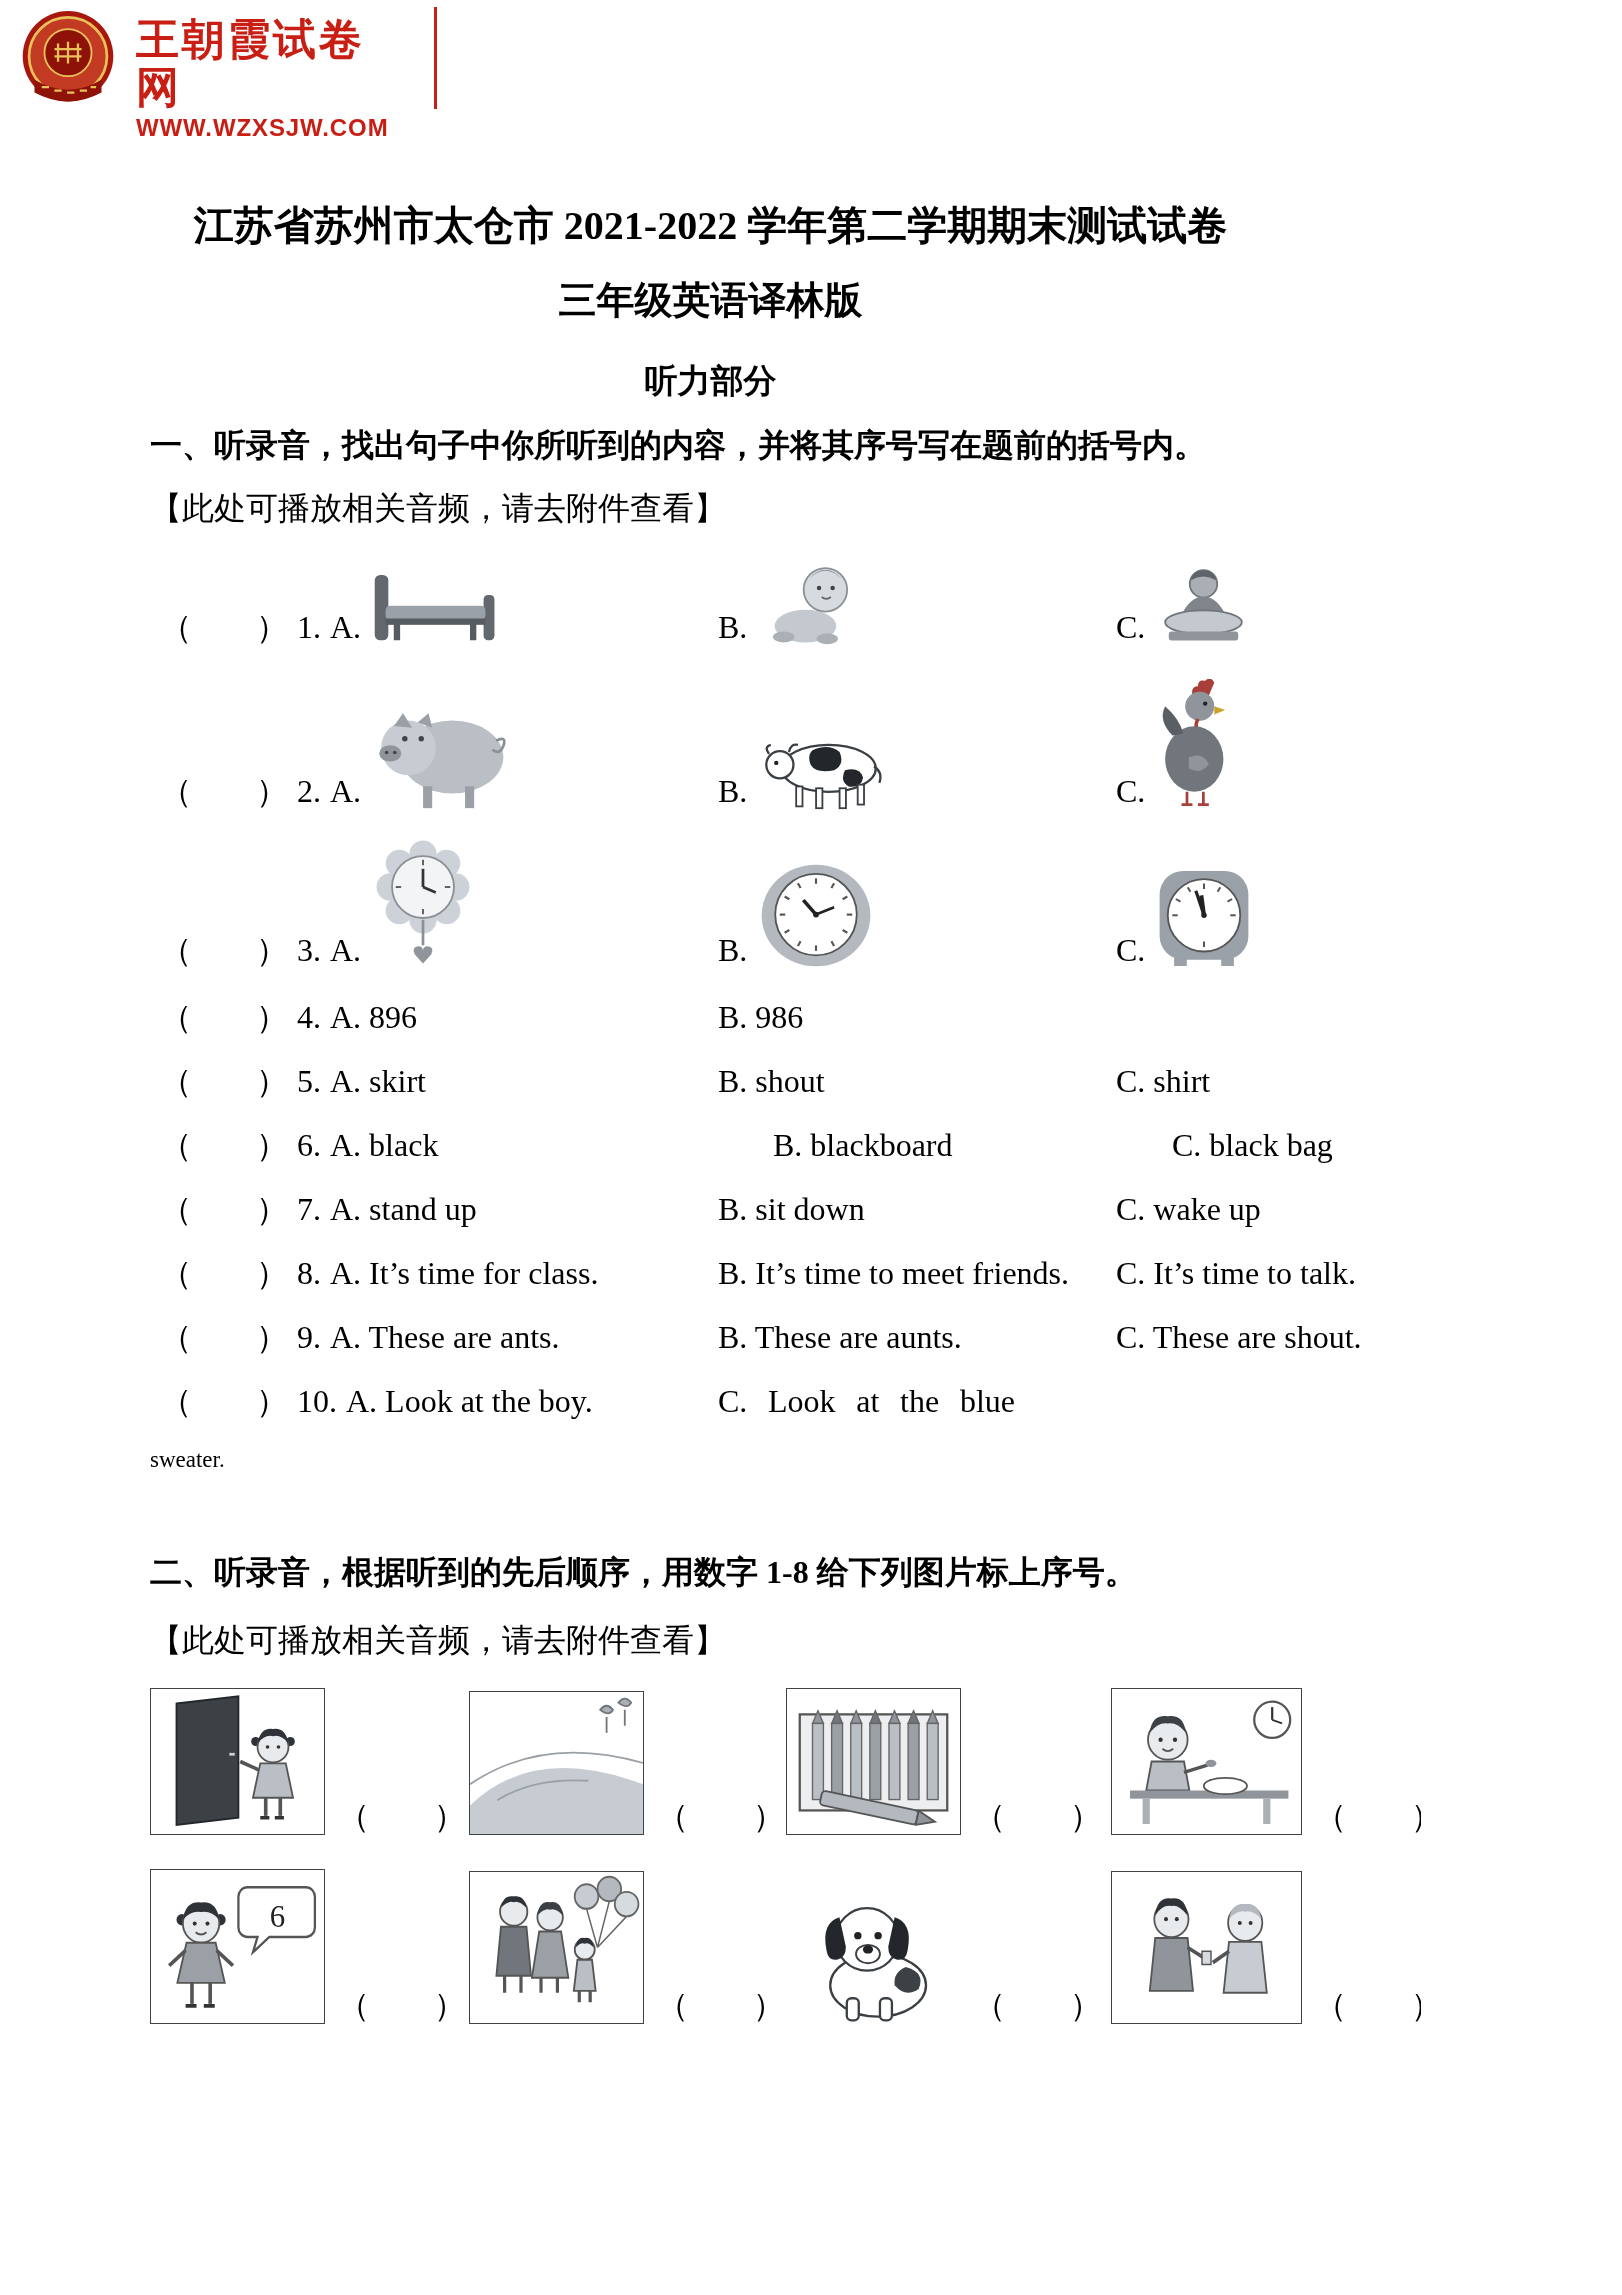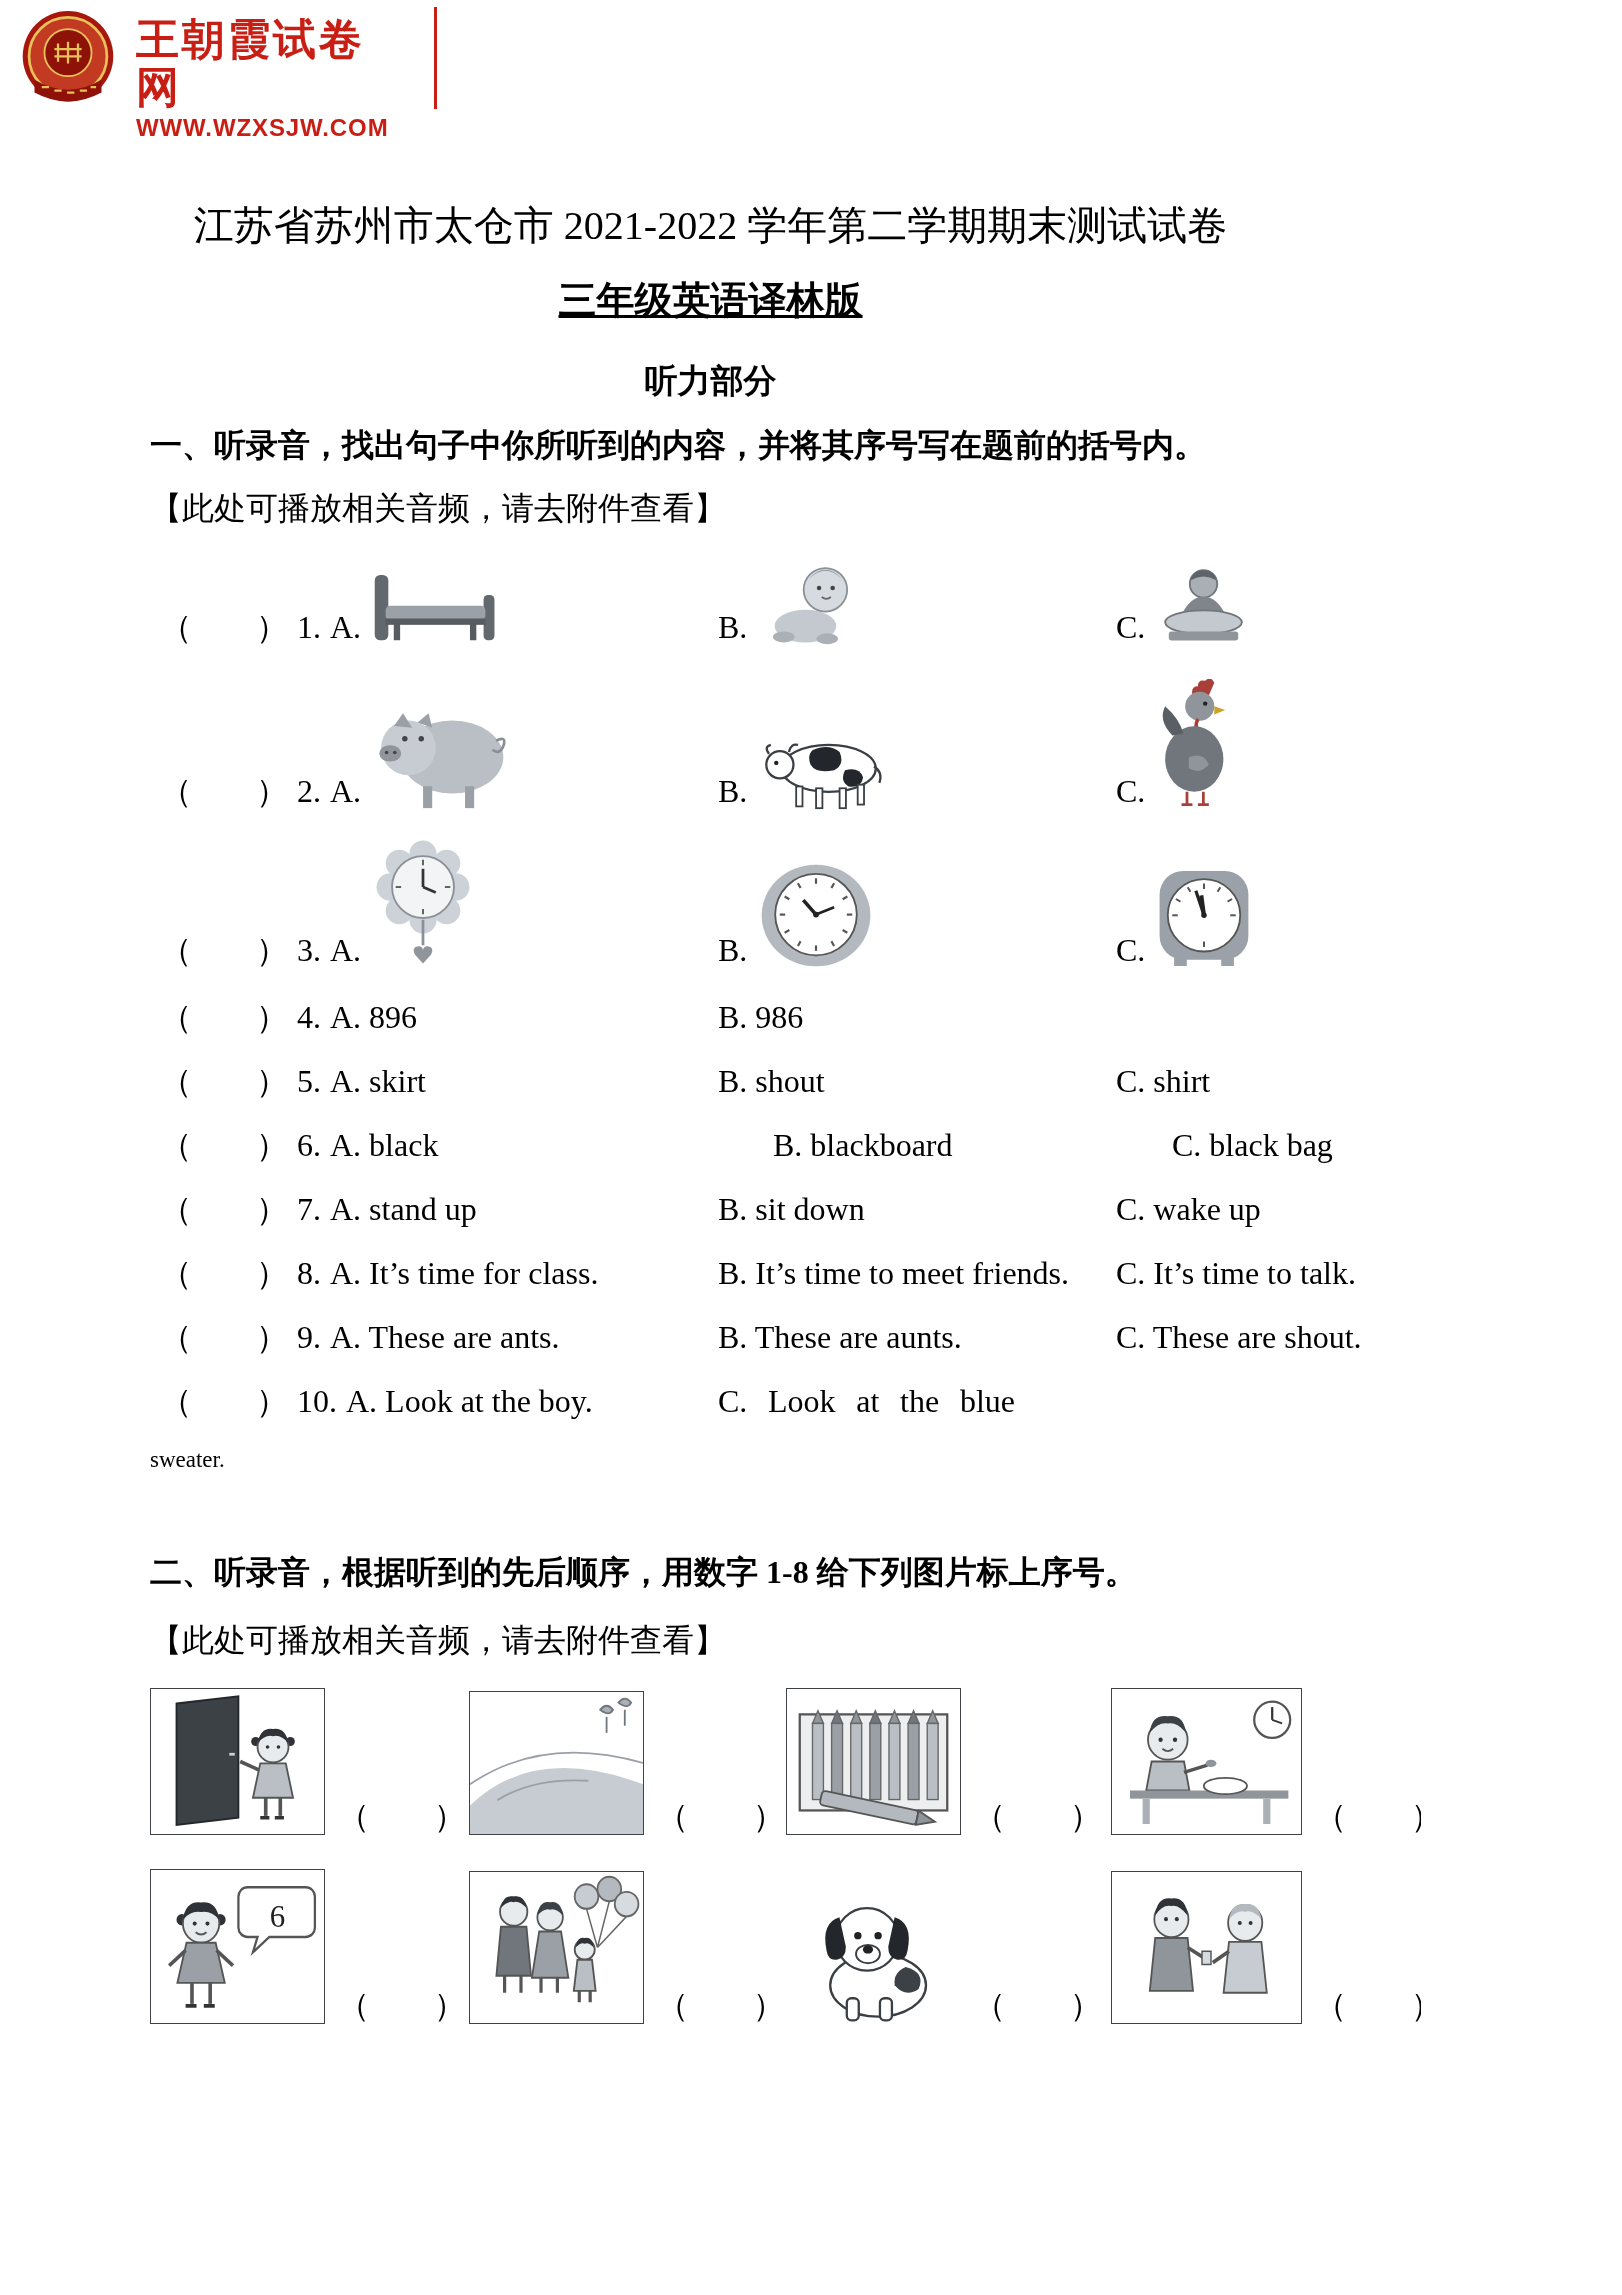--- a/index.html
+++ b/index.html
@@ -12,22 +12,22 @@
 
   
   .site-header { position:absolute; left:20px; top:7.3px; height:107px; }
   .seal { position:absolute; left:0; top:1.8px; }
   .logo-text { position:absolute; left:116px; top:9px; font-family:"Liberation Sans","DejaVu Sans",sans-serif; }
   .site-name { font-size:43px; font-weight:bold; color:#c81e14; letter-spacing:2.7px; line-height:1.1; }
   .site-url  { font-size:24px; font-weight:bold; color:#c81e14; letter-spacing:0.9px; margin-top:3.6px; }
   .red-divider { position:absolute; left:414px; top:0; width:2.7px; height:102px; background:#c81e14; }
 
   
-  .title    { position:absolute; top:198px; left:0; width:100%; text-align:center; font-size:40px; font-weight:normal; }
-  .subtitle { position:absolute; top:275px; left:0; width:100%; text-align:center; font-size:38px; font-weight:bold;text-decoration:underline; }
+  .title    { position:absolute; top:198px; left:0; width:100%; text-align:center; font-size:40px; font-weight:bold; }
+  .subtitle { position:absolute; top:275px; left:0; width:100%; text-align:center; font-size:38px; font-weight:bold; }
   .listening{ position:absolute; top:359px; left:0; width:100%; text-align:center; font-size:33px; font-weight:bold; }
   .q-heading{ font-size:32px; font-weight:bold; white-space:nowrap; }
   .audio-note{ font-size:32px; white-space:nowrap; }
 
   
   .row3 { display:grid; grid-template-columns:558px 398px 1fr; }
   .cellflex { display:flex; align-items:flex-end; gap:11px; }
   .lbl { display:inline-flex; gap:9px; font-size:32px; white-space:nowrap; line-height:1.15; }
   .textrows { position:absolute; left:160px; right:36px; top:999px; }
   .trow { height:64px; }

